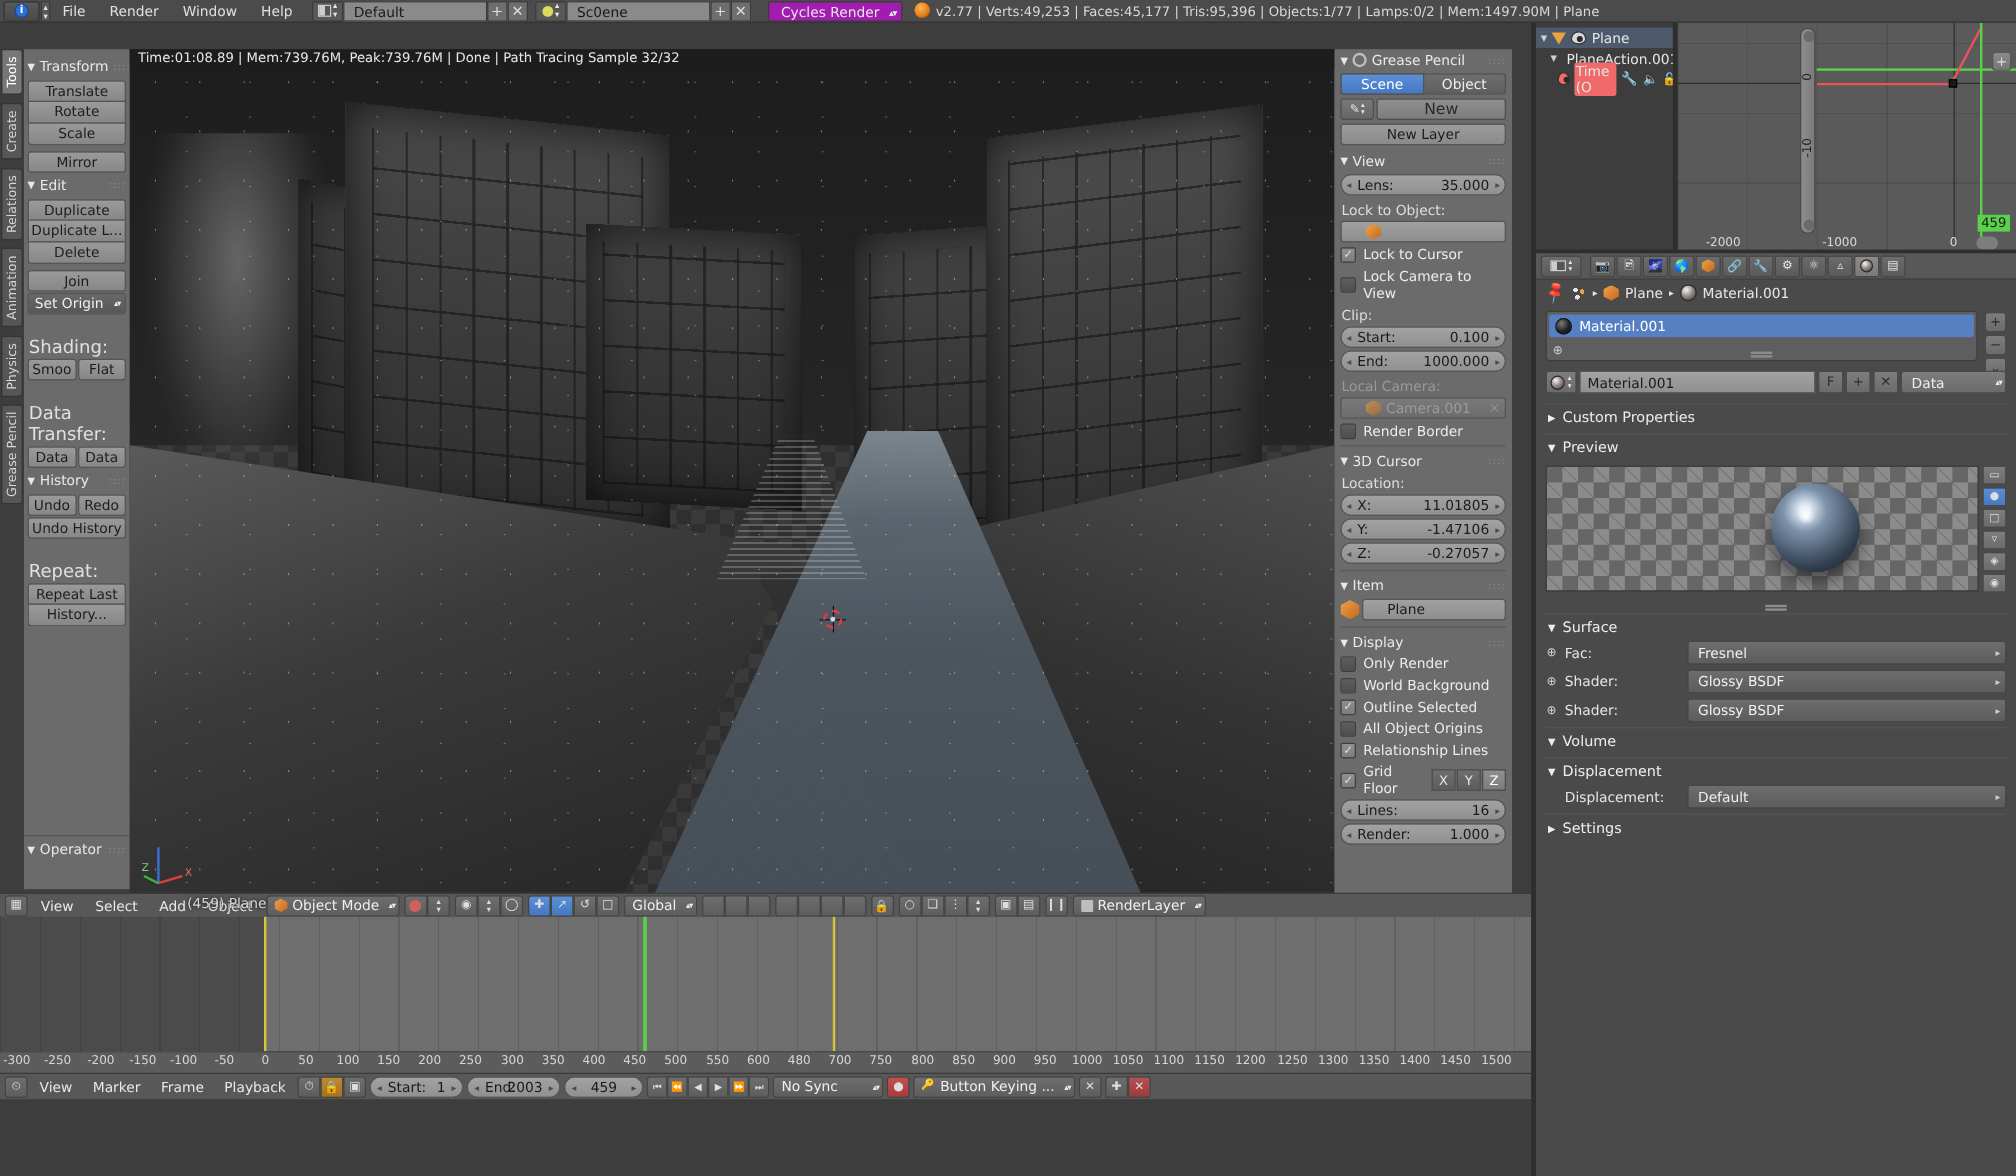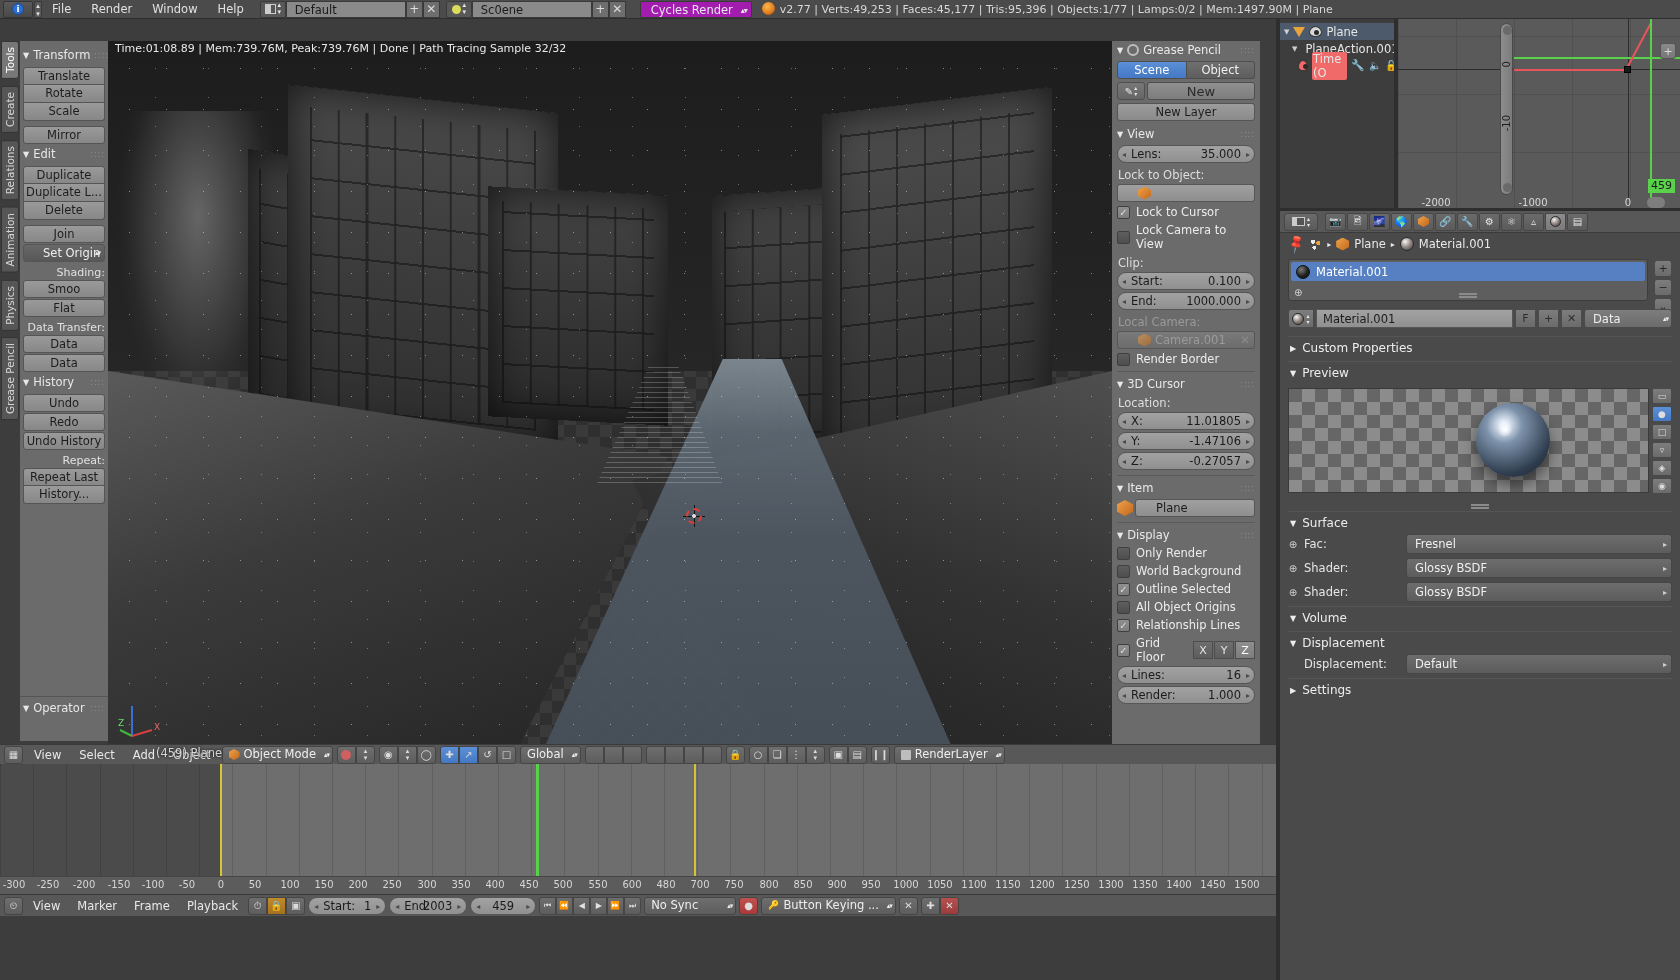--- a/index.html
+++ b/index.html
@@ -205,23 +205,23 @@
   }
   .ts-btn.grouptop { border-radius: 3px 3px 0 0; margin-bottom:0; }
   .ts-btn.groupmid { border-radius: 0; margin-bottom:0; border-top:none; }
   .ts-btn.groupbot { border-radius: 0 0 3px 3px; border-top:none; }
   .ts-btn.dark {
     background: linear-gradient(#686868,#575757); color:#eee;
     position: relative;
   }
   .ts-btn.dark::after{ content:"\25B4\25BE"; position:absolute; right:4px; top:0;
     font-size:7px; letter-spacing:-1px; line-height:17px;}
-  .ts-row { display:flex; gap:1px; margin-bottom:1px;flex-direction:column; }
+  .ts-row { display:flex; gap:1px; margin-bottom:1px; }
   .ts-row .ts-btn { margin-bottom:0; }
-  .ts-label { color:#e0e0e0; font-size:11px; margin:4px 0 1px 1px;text-align:right; }
+  .ts-label { color:#e0e0e0; font-size:15px; margin:18px 0 1px 1px; }
   .operator-panel {
     position:absolute; left:20px; top:677px; width:88px; height:45px;
     background:#6b6b6b; border-top: 1px solid #555;
     padding: 4px 3px;
   }
 
   
   .npanel {
     position: absolute; left: 1112px; top: 22px; width: 148px; height: 719px;
     background: #6b6b6b; padding: 2px 5px; overflow: hidden;
@@ -648,21 +648,21 @@
       <div class="ts-section">
         <span class="tri">▼</span>
         <span>Edit</span>
         <span class="grip">::::</span>
       </div>
       <div class="ts-btn grouptop">Duplicate</div>
       <div class="ts-btn groupmid">Duplicate L...</div>
       <div class="ts-btn groupbot">Delete</div>
       <div style="height:4px"></div>
       <div class="ts-btn">Join</div>
-      <div class="ts-btn dark" style="text-align:left;padding-left:19px;">Set Origin</div>
+      <div class="ts-btn dark" style="text-align:left;padding-left:5px;">Set Origin</div>
       <div class="ts-label">Shading:</div>
       <div class="ts-row">
         <div class="ts-btn">Smoo</div>
         <div class="ts-btn">Flat</div>
       </div>
       <div class="ts-label">Data Transfer:</div>
       <div class="ts-row">
         <div class="ts-btn">Data</div>
         <div class="ts-btn">Data</div>
       </div>

